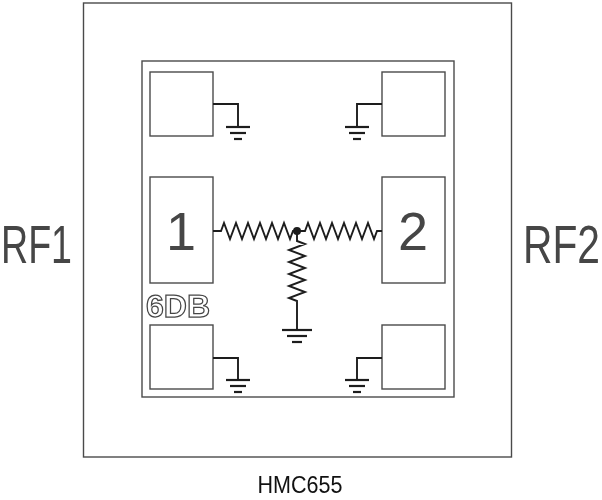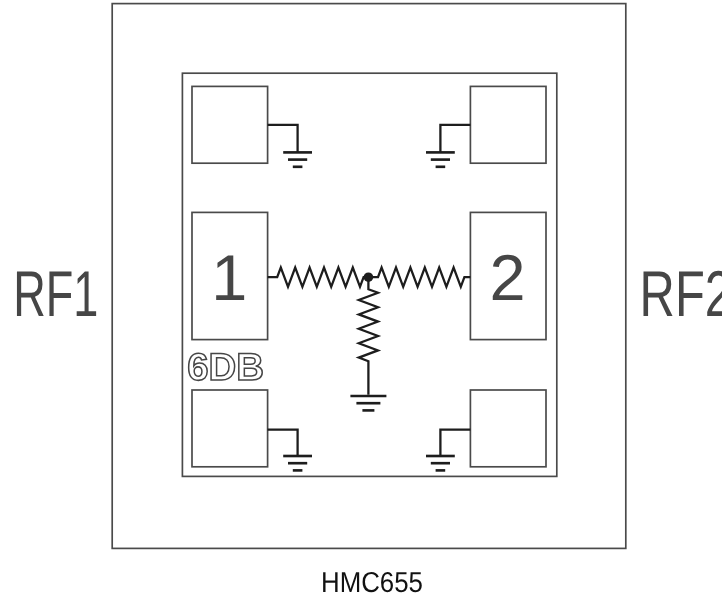--- a/index.html
+++ b/index.html
@@ -10,21 +10,20 @@
     --caption: #111111;
   }
   * { margin: 0; padding: 0; box-sizing: border-box; }
   html, body { background: var(--background); }
   .stage {
     position: relative;
     width: 602px;
     height: 500px;
     background: var(--background);
     overflow: hidden;
-    padding-left: 10px;
   }
   svg { display: block; }
   
   .ln   { fill: none; stroke: var(--outline); stroke-width: 1.4px; }
   
   .wr   { fill: none; stroke: var(--wire); stroke-width: 1.9px; stroke-linejoin: miter; }
   
   .gb   { stroke: var(--wire); stroke-width: 2.2px; }
   .dot  { fill: var(--wire); stroke: none; }
   .cad-text {

